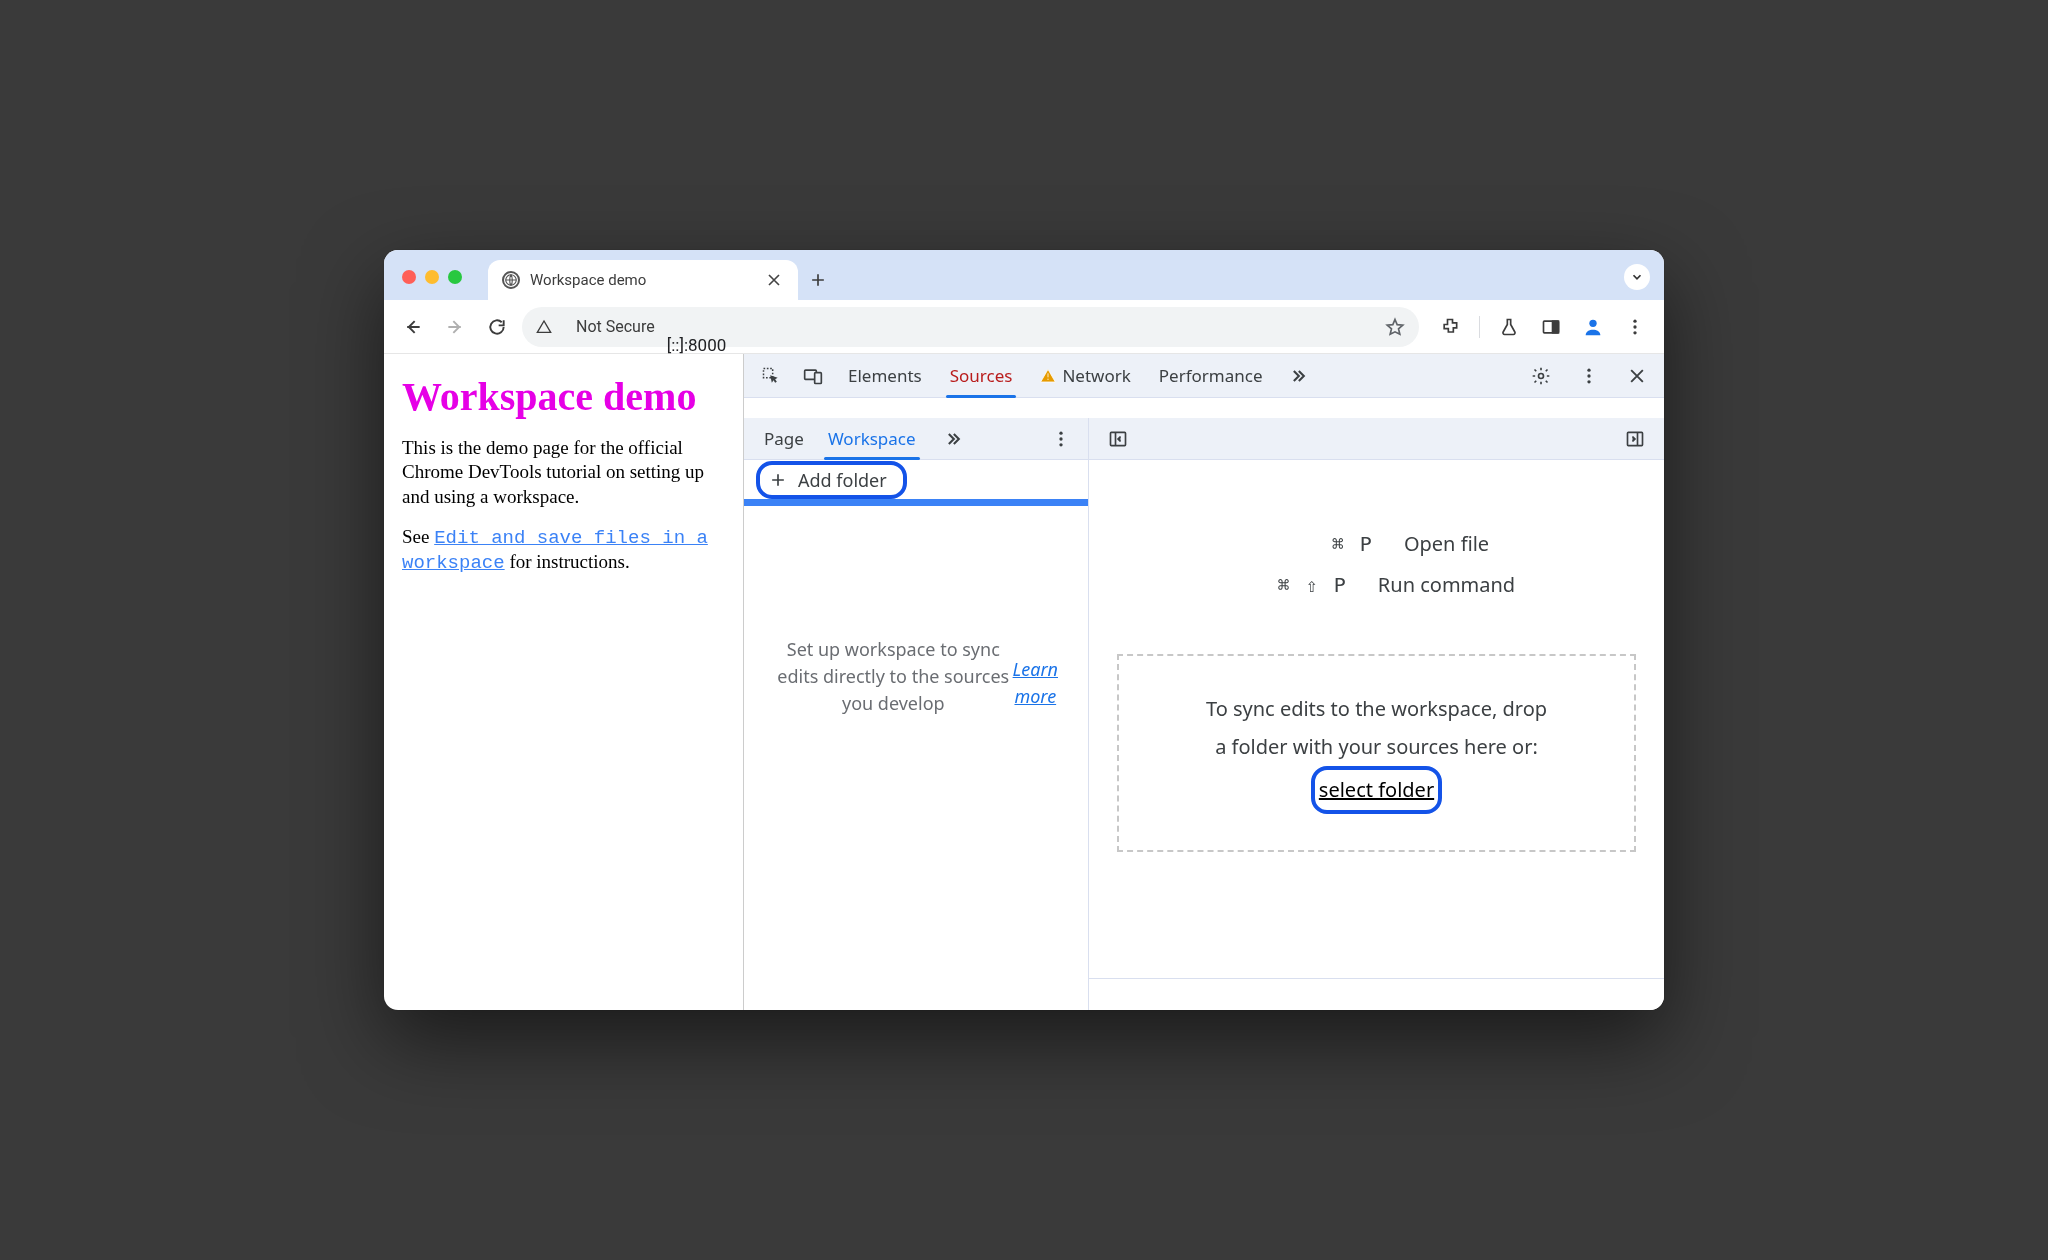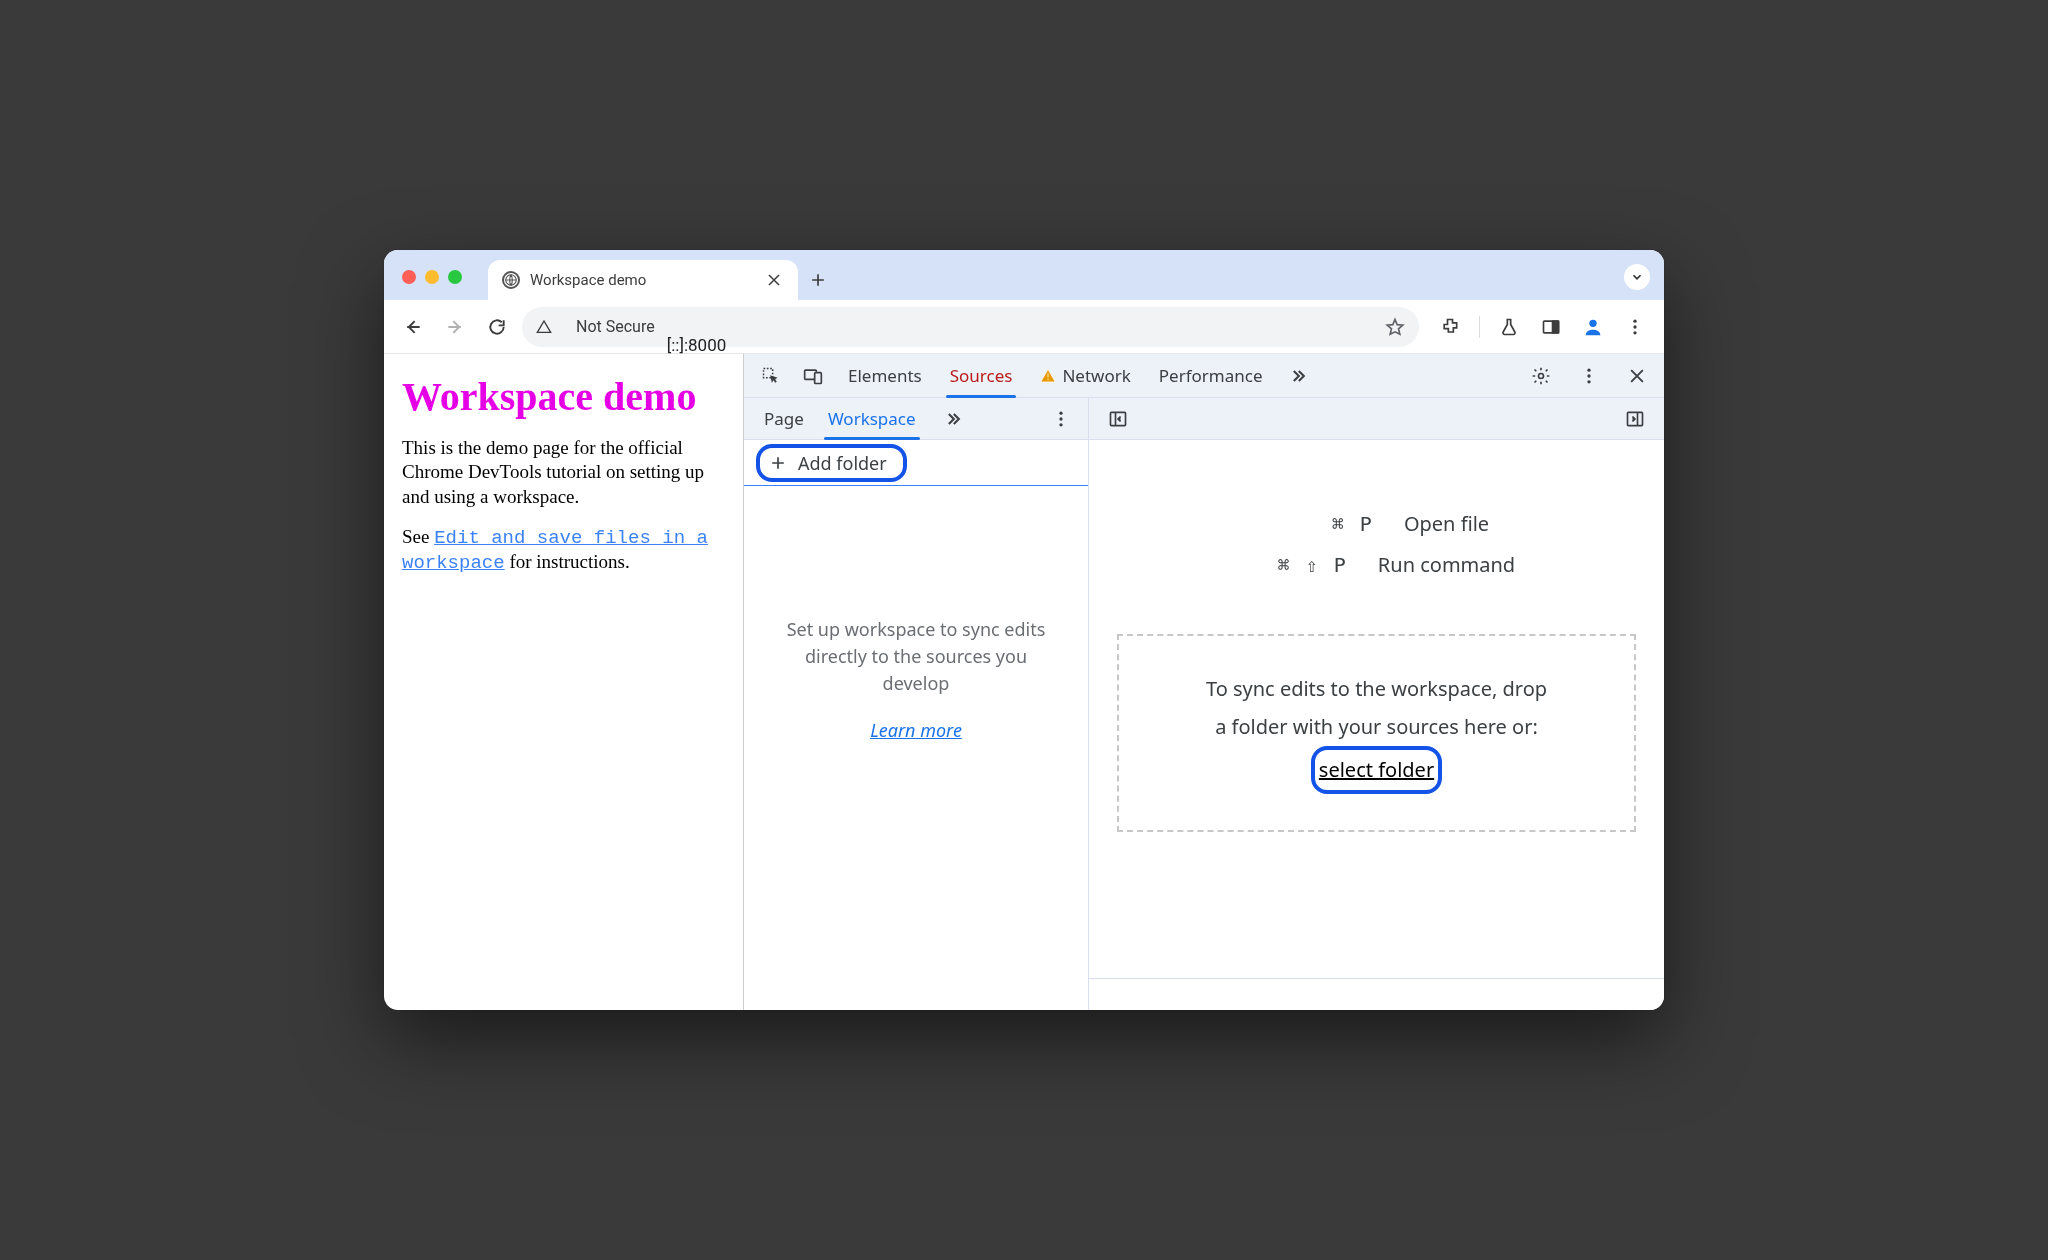--- a/index.html
+++ b/index.html
@@ -86,21 +86,21 @@
 
     
     .content { flex:1; display:flex; overflow:hidden; }
 
     .page-area { width: 360px; padding: 22px 18px; font-family: Georgia, "Times New Roman", serif; color:#000; border-right:1px solid #ccc;}
     .page-area h1 { color:#e600e6; font-size:40px; font-weight:bold; margin-bottom:18px; line-height:1.05;}
     .page-area p { font-size:19px; line-height:1.28; margin-bottom:16px; }
     .page-area a { color:#3b82f6; text-decoration:underline;font-family:Liberation Mono, monospace; }
 
     
-    .devtools { flex:1; display:flex; flex-direction:column; background:#fff; font-family:-apple-system,system-ui,sans-serif;}
+    .devtools { flex:1; display:flex; flex-direction:column; background:#fff; font-family:-apple-system,system-ui,sans-serif;gap:20px;}
 
     .dt-topbar {
       height:44px;
       background:#edf1f8;
       border-bottom:1px solid #d9dfef;
       display:flex;
       align-items:center;
       padding:0 10px;
       gap:8px;
       color:#3c4043;
@@ -115,25 +115,25 @@
 
     
     .dt-left{width:345px;display:flex;flex-direction:column;border-right:1px solid #d9dfef;}
     .dt-subtabs{height:42px;background:#edf1f8;border-bottom:1px solid #d9dfef;display:flex;align-items:center;padding:0 10px;gap:4px;}
     .dt-subtabs .subtab{padding:0 10px;height:100%;display:flex;align-items:center;font-size:17px;color:#3c4043;position:relative;}
     .dt-subtabs .subtab.active{color:#1a73e8;}
     .dt-subtabs .subtab.active::after{content:"";position:absolute;left:6px;right:6px;bottom:-1px;height:3px;background:#1a73e8;border-radius:2px;}
     .dt-subtabs .sub-more{margin-left:6px;}
     .dt-subtabs .sub-kebab{margin-left:auto;}
 
-    .add-folder-row{height:46px;display:flex;align-items:center;padding:0 12px;border-bottom:1px solid #3b82f6;}
+    .add-folder-row{height:46px;display:flex;align-items:center;padding:0 12px;border-bottom:7px solid #3b82f6;}
     .add-folder-btn{display:flex;align-items:center;gap:10px;font-size:18px;color:#3c4043;border:4px solid #1453e8;border-radius:16px;padding:3px 16px 3px 8px;}
     .add-folder-btn svg{width:20px;height:20px;}
 
-    .workspace-hint{flex:1;display:flex;flex-direction:column;align-items:center;justify-content:flex-start;padding:130px 30px 0;text-align:center;color:#6a6d72;font-size:18px;line-height:1.5;}
+    .workspace-hint{flex:1;display:flex;flex-direction:row;justify-content:flex-start;padding:130px 30px 0;text-align:center;color:#6a6d72;font-size:18px;line-height:1.5;}
     .workspace-hint a{color:#1a73e8;text-decoration:underline;display:inline-block;margin-top:20px;font-size:18px;font-style:italic;}
 
     
     .dt-right-panel{flex:1;display:flex;flex-direction:column;}
     .dt-righttop{height:42px;background:#edf1f8;border-bottom:1px solid #d9dfef;display:flex;align-items:center;padding:0 12px;}
     .dt-righttop .collapse-right{margin-left:auto;}
 
     .shortcuts{display:flex;flex-direction:column;align-items:center;gap:14px;margin-top:70px;color:#3c4043;font-size:20px;}
     .shortcut-row{display:flex;align-items:center;gap:30px;font-size:20px;}
     .keys{letter-spacing:2px;font-family:-apple-system,Menlo,monospace;color:#3c4043;min-width:110px;text-align:right;}

